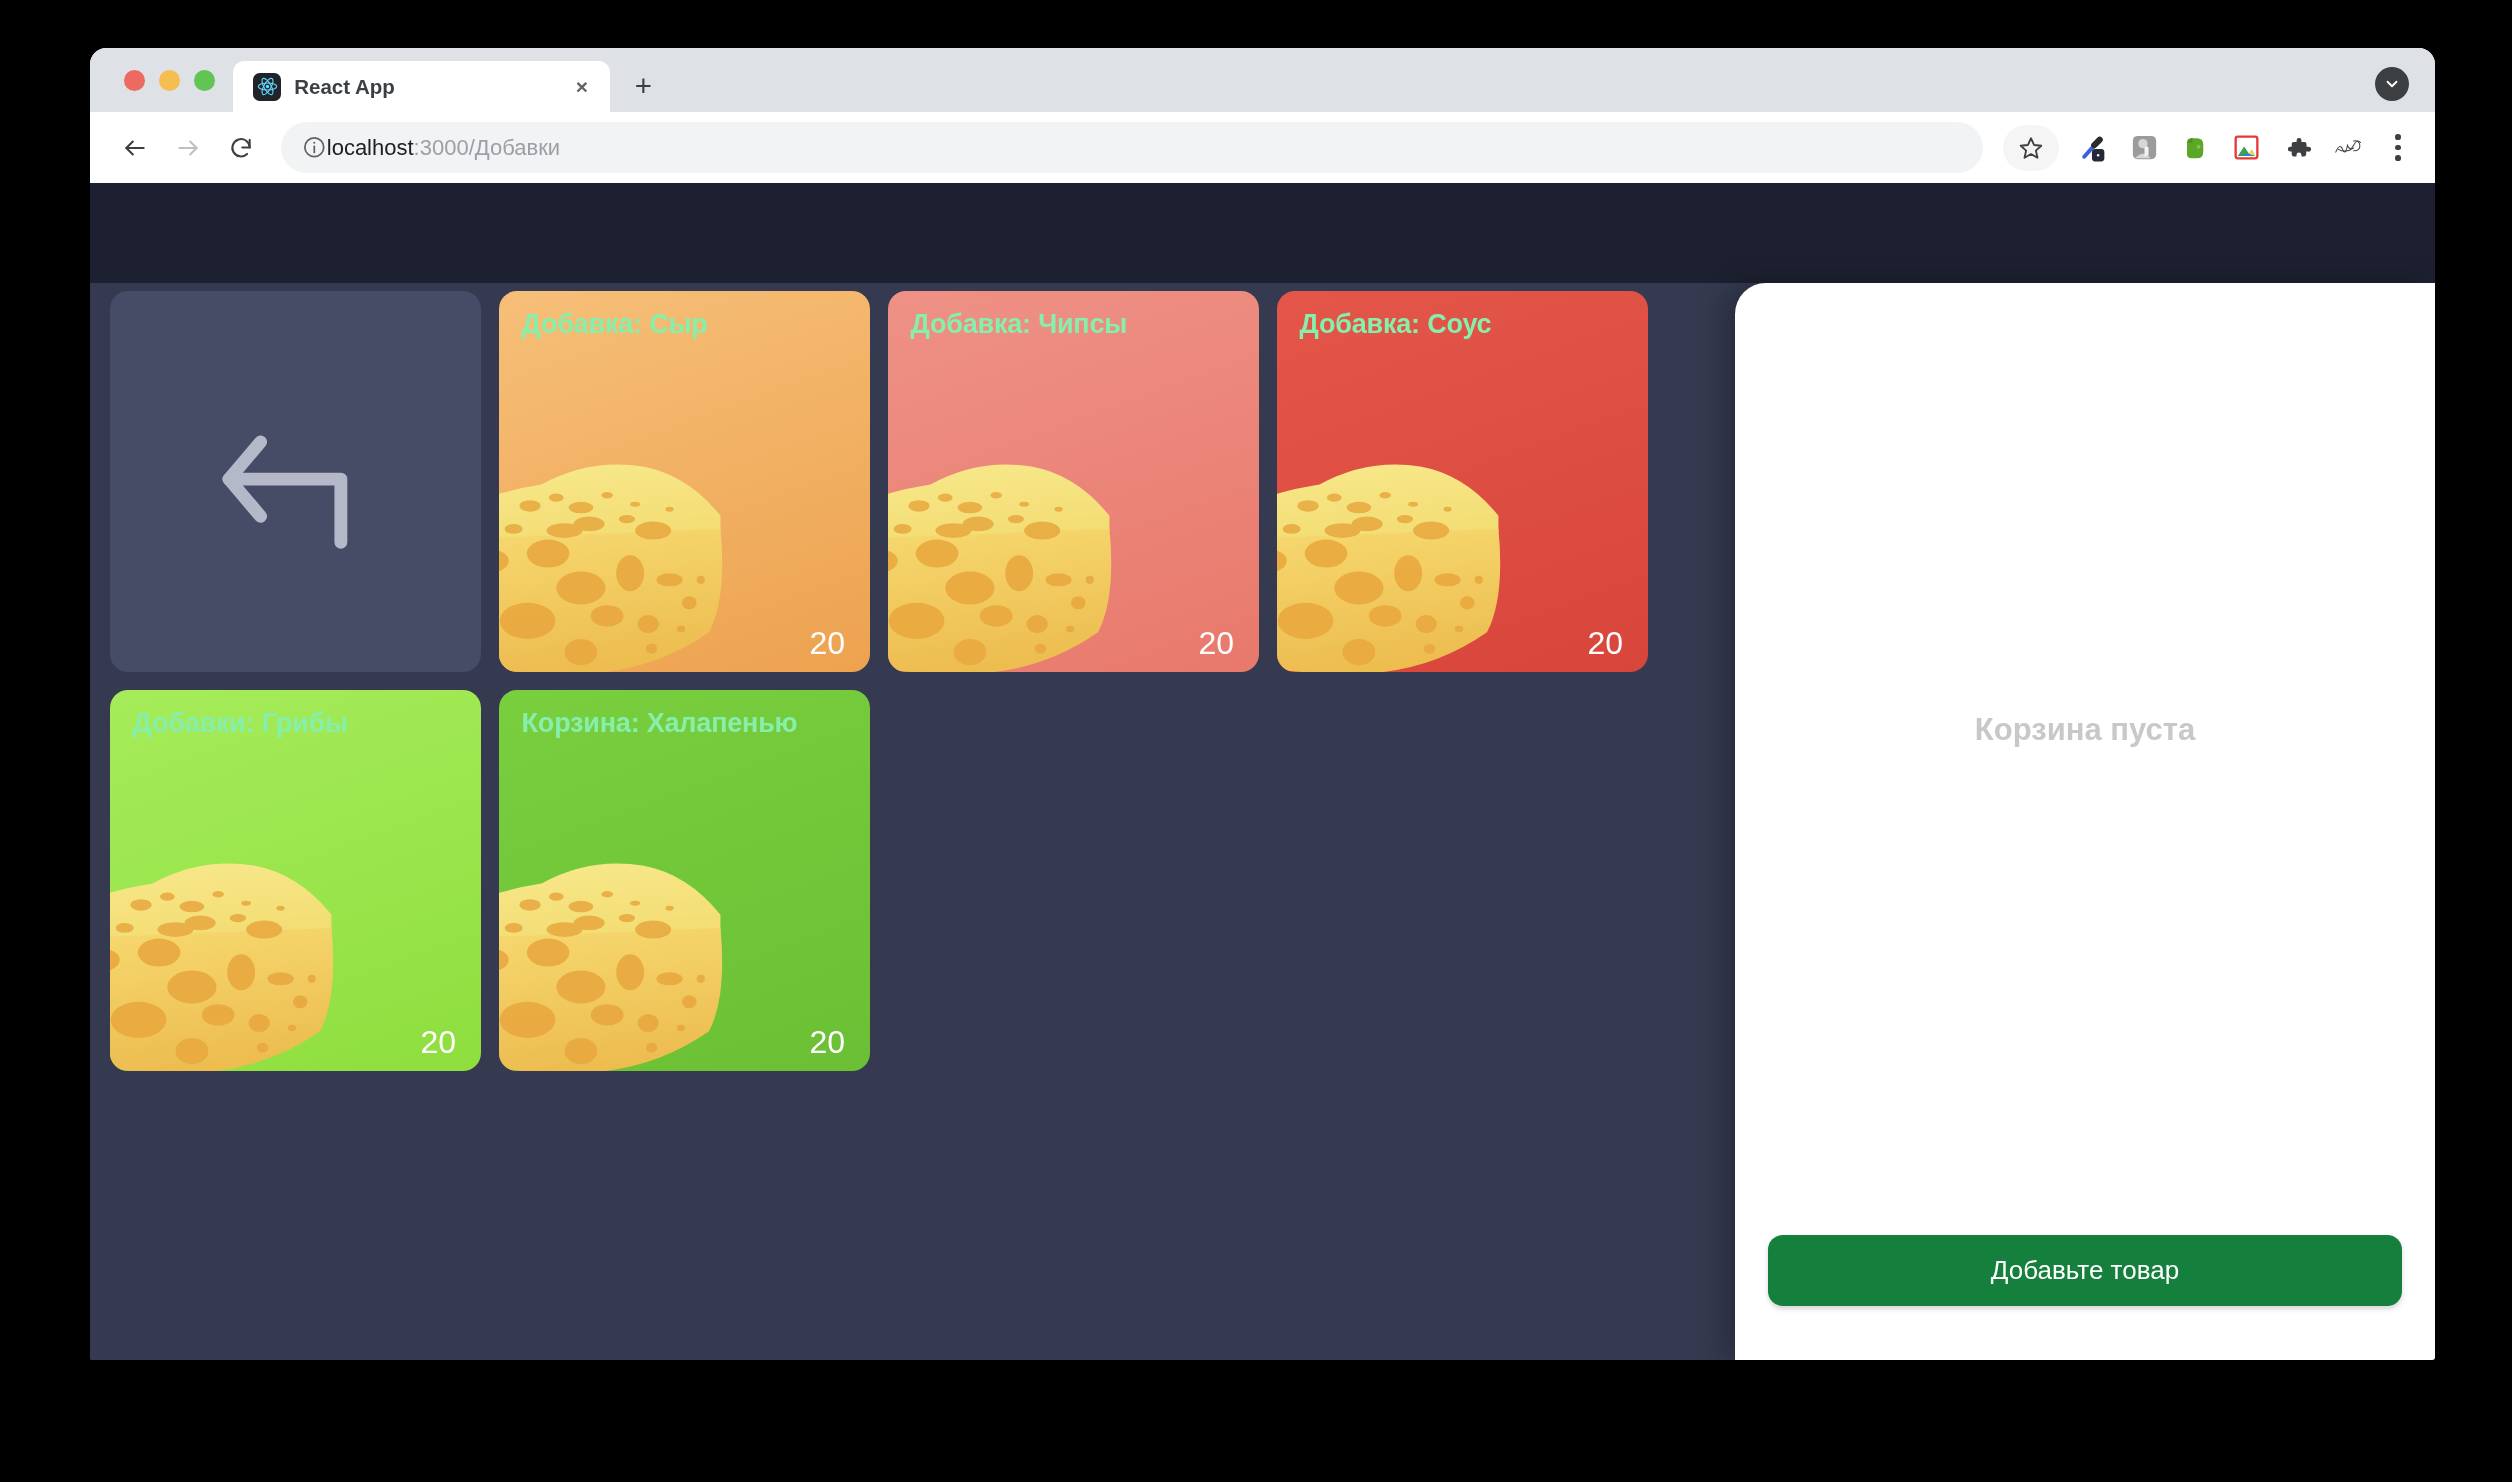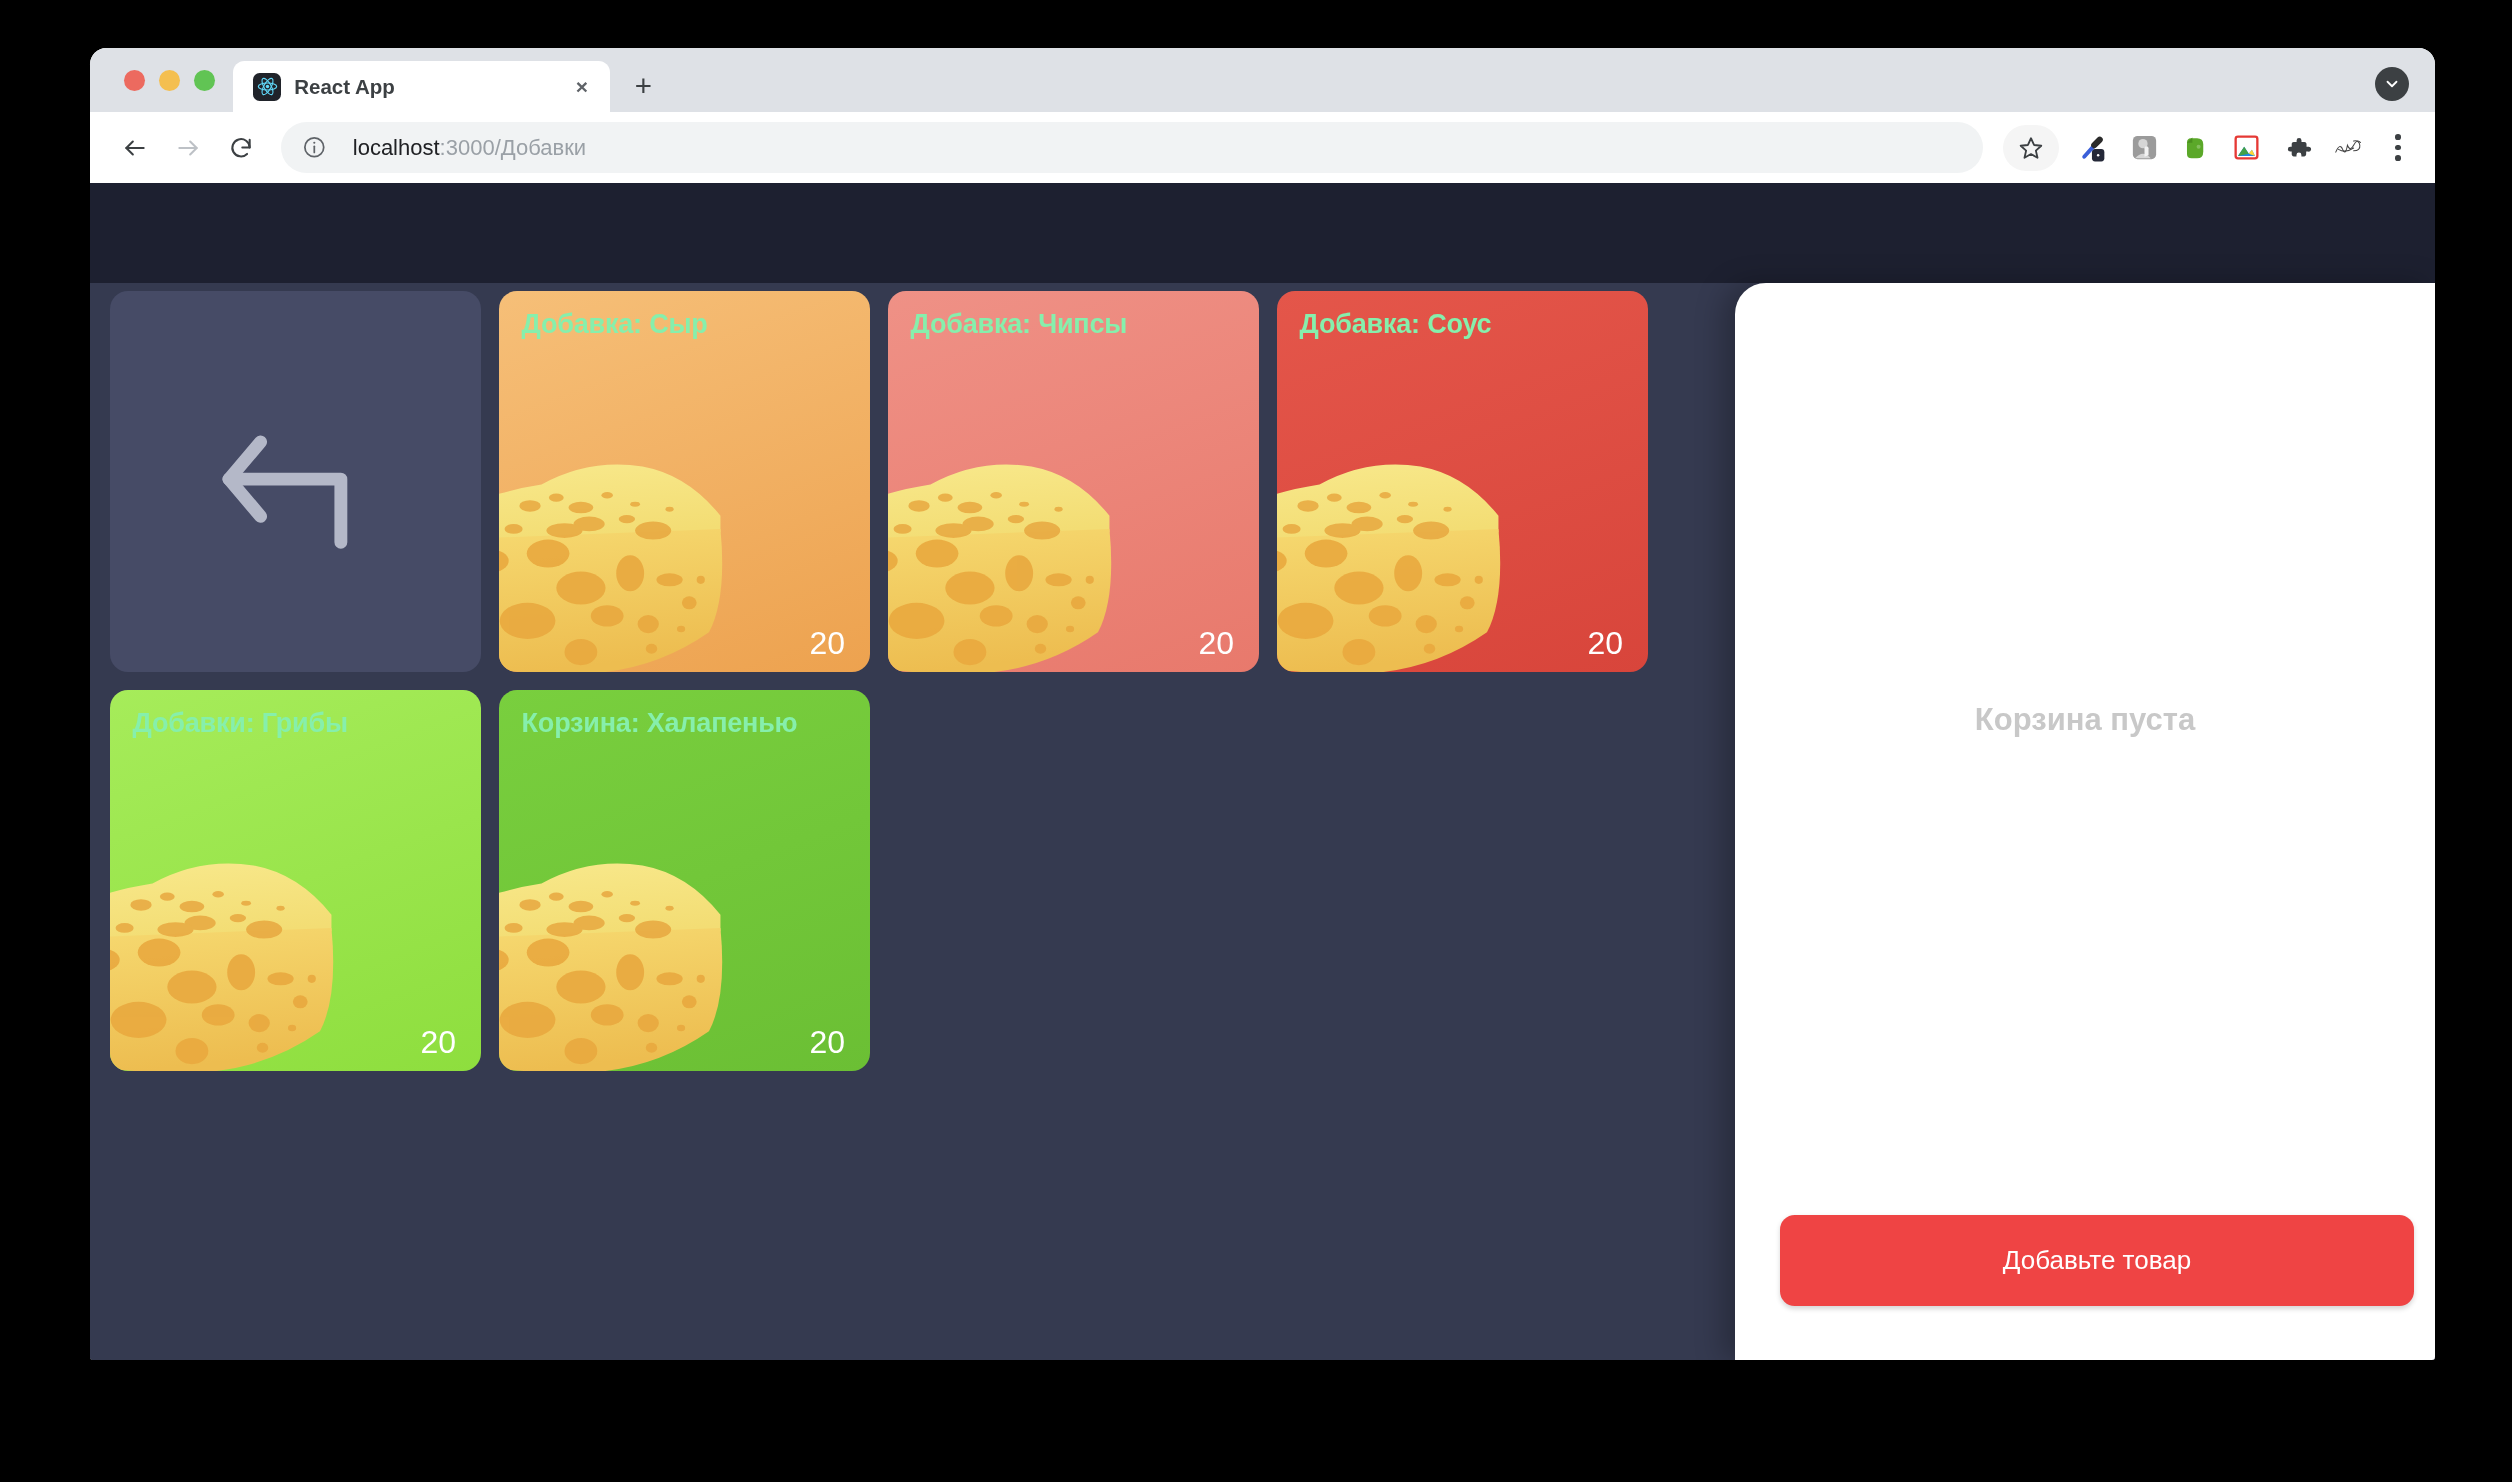--- a/index.html
+++ b/index.html
@@ -81,21 +81,21 @@
   .nav-btn {
     width: 48px; height: 48px; flex: none;
     display: flex; align-items: center; justify-content: center;
     color: #3c4043;
   }
   .nav-btn.disabled { color: #bdc1c6; }
   #url-bar {
     flex: 1; height: 51px; margin: 0 14.8px 0 11.5px;
     background: #f1f3f4; border-radius: 28px;
     display: flex; align-items: center;
-    padding: 0 21px; gap: 26px;
+    padding: 0 21px; gap: 0;
     min-width: 0;
   }
   #site-info-icon { width: 24.6px; height: 24.6px; flex: none; color: #5f6368; }
   #url-text {
     font-size: 22px; color: #9aa0a6; white-space: nowrap;
     overflow: hidden; text-overflow: ellipsis;
   }
   #url-text .host { color: #202124; }
   #toolbar-actions { display: flex; align-items: center; gap: 8.2px; flex: none; }
   .tb-icon {
@@ -202,28 +202,27 @@
   }
   #cart-empty-message {
     flex: 1;
     display: flex; align-items: center; justify-content: center;
     font-size: 31px; font-weight: bold;
     color: #c8c8c8;
     width: 100%;
     padding-bottom: 57px;
   }
   #cart-submit-button {
-    width: 100%; height: 91px;
-    background: #ef4444;
+    width: 100%; height: 71px;
+    background: #15803d;
     border: none; border-radius: 14.8px;
     color: #fff; font-size: 26px;
     font-family: "Liberation Sans", sans-serif;
     margin-bottom: 29.5px;
     box-shadow: 0 2.5px 5.7px rgba(0,0,0,0.16);
-    margin-left: 12px;
   }
 </style>
 </head>
 <body>
 
 <div id="browser-window">
 
   <div id="tab-strip">
     <div id="traffic-lights">
       <span class="light red"></span>

